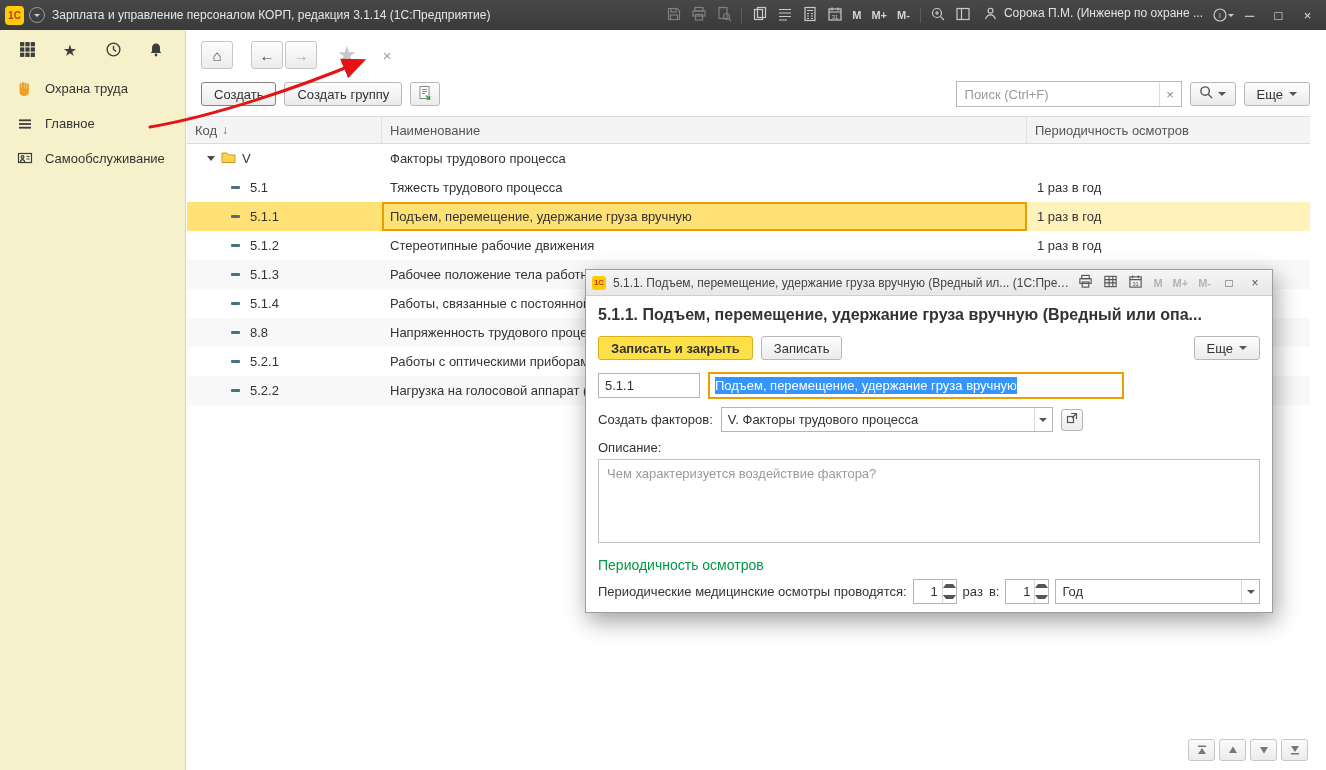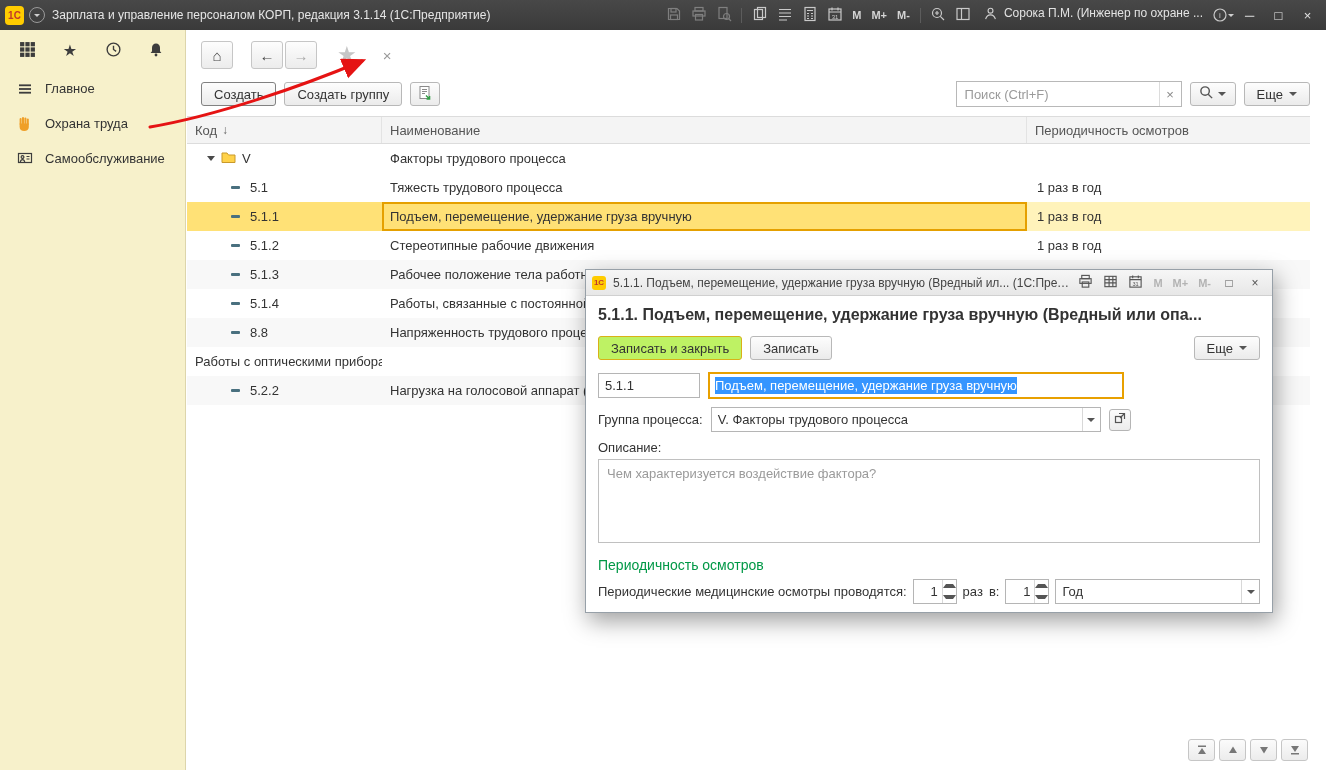--- a/index.html
+++ b/index.html
@@ -79,32 +79,32 @@
   .dialog{position:absolute;left:585px;top:269px;width:688px;background:#fff;border:1px solid #97a0a8;box-shadow:3px 8px 22px rgba(0,0,0,.38);z-index:100}
   .dlg-titlebar{height:26px;background:linear-gradient(#f6f6f6,#e7e7e7);border-bottom:1px solid #d0d0d0;display:flex;align-items:center;gap:4px;padding:0 6px;font-size:12px;color:#444}
   .logo-1c.small{width:14px;height:14px;font-size:8px;border-radius:3px}
   .dlg-title{flex:1;white-space:nowrap;overflow:hidden;text-overflow:ellipsis;margin-left:3px}
   .dlg-ic{width:21px;height:20px;display:flex;align-items:center;justify-content:center;color:#555}
   .dlg-ic svg{stroke:#555;fill:none;stroke-width:1.2}
   .dlg-mem{font-size:11px;font-weight:bold;color:#b3b3b3;padding:0 3px}
   .dlg-win{width:22px;height:20px;display:flex;align-items:center;justify-content:center;color:#555;font-size:12px;cursor:pointer}
   .dlg-header{font-size:16px;font-weight:bold;color:#333;padding:10px 12px 4px;white-space:nowrap;overflow:hidden}
   .dlg-cmdbar{display:flex;align-items:center;gap:8px;padding:8px 12px}
-  .btn-primary{background:#bef264;border-color:#d9b117;font-weight:normal}
+  .btn-primary{background:#fde047;border-color:#d9b117;font-weight:bold}
   .dlg-spacer{flex:1}
   .dlg-row{display:flex;align-items:center;padding:4px 12px;gap:8px}
   .inp{height:25px;border:1px solid #b5b5b5;background:#fff;font-size:13px;font-family:inherit;color:#333;padding:0 6px}
   .code-inp{width:102px}
   .name-inp{width:416px;height:27px;border:2px solid #e8a000;padding:0 5px;display:flex;align-items:center;overflow:hidden;white-space:nowrap;background:#fff}
   .name-inp .sel{background:#3595ff;color:#fff;padding:1px 0}
   .dlg-label{font-size:13px;color:#333;white-space:nowrap}
   .combo{height:25px;border:1px solid #b5b5b5;display:flex;align-items:stretch;background:#fff}
   .combo .val{flex:1;display:flex;align-items:center;padding:0 6px;overflow:hidden;white-space:nowrap}
   .combo .dd{width:18px;display:flex;align-items:center;justify-content:center;border-left:1px solid #d8d8d8;cursor:pointer}
-  .group-combo{width:390px}
+  .group-combo{width:332px}
   .unit-combo{flex:1}
   .open-btn{width:22px;height:22px;border:1px solid #b5b5b5;border-radius:3px;background:linear-gradient(#fcfcfc,#ececec);display:flex;align-items:center;justify-content:center;cursor:pointer}
   textarea.desc{width:664px;height:84px;border:1px solid #c0c0c0;resize:none;font-family:inherit;font-size:13px;padding:6px 8px;color:#333;outline:none}
   textarea.desc::placeholder{color:#9a9a9a}
   .green-hdr{color:#009846;font-size:14px;padding:10px 12px 2px}
   .spin{display:flex;height:25px;border:1px solid #b5b5b5;background:#fff}
   .spin input{width:28px;border:0;outline:0;text-align:right;padding-right:4px;font-size:13px;font-family:inherit;color:#333}
   .spin .arrows{width:14px;border-left:1px solid #d8d8d8;display:flex;flex-direction:column}
   .spin .arrows span{flex:1;display:flex;align-items:center;justify-content:center;cursor:pointer}
   .sarr-up{width:0;height:0;border-left:3.5px solid transparent;border-right:3.5px solid transparent;border-bottom:4.5px solid #555}
@@ -232,39 +232,39 @@
         </span>
       <span class="sb-iconbtn">
           <span><svg viewBox="0 0 16 16" width="16" height="16" fill="#3d3d3d">
               <path d="M8 1.6c-2.4 0-4 1.8-4 4.2v3.4L2.6 11h10.8L12 9.2V5.8c0-2.4-1.6-4.2-4-4.2z"></path>
               <circle cx="8" cy="13" r="1.4"></circle>
             </svg></span>
         </span>
     </div>
     <div class="sb-item">
       <span class="ico">
-          <svg viewBox="0 0 16 16" width="16" height="16" fill="#3d3d3d">
-            <rect x="2" y="3.4" width="12" height="1.8"></rect>
-            <rect x="2" y="7.1" width="12" height="1.8"></rect>
-            <rect x="2" y="10.8" width="12" height="1.8"></rect>
-          </svg>
-        </span>
-      <span>Главное</span>
-    </div>
-    <div class="sb-item">
-      <span class="ico">
           <svg viewBox="0 0 16 16" width="16" height="16" fill="#ef9f28">
             <rect x="2.6" y="2" width="2" height="7" rx="1"></rect>
             <rect x="5" y="1" width="2" height="8" rx="1"></rect>
             <rect x="7.4" y="1.6" width="2" height="7.4" rx="1"></rect>
             <rect x="9.8" y="2.6" width="2" height="6.4" rx="1"></rect>
             <path d="M2.6 7.5h9.2v3.5c0 2.6-1.9 4-4.6 4s-4.6-1.4-4.6-4z"></path>
           </svg>
         </span>
       <span>Охрана труда</span>
+    </div>
+    <div class="sb-item">
+      <span class="ico">
+          <svg viewBox="0 0 16 16" width="16" height="16" fill="#3d3d3d">
+            <rect x="2" y="3.4" width="12" height="1.8"></rect>
+            <rect x="2" y="7.1" width="12" height="1.8"></rect>
+            <rect x="2" y="10.8" width="12" height="1.8"></rect>
+          </svg>
+        </span>
+      <span>Главное</span>
     </div>
     <div class="sb-item">
       <span class="ico">
           <svg viewBox="0 0 16 16" width="16" height="16" fill="none" stroke="#3d3d3d" stroke-width="1.2">
             <rect x="1.5" y="2.5" width="13" height="9"></rect>
             <circle cx="5.5" cy="6" r="1.4"></circle>
             <path d="M3.2 11.5c.4-2 1.2-2.8 2.3-2.8s1.9.8 2.3 2.8M9.5 5.5h3M9.5 8h3"></path>
           </svg>
         </span>
       <span>Самообслуживание</span>
@@ -384,20 +384,24 @@
       <div class="tr item banded">
         <div class="td c1">
             <span class="dash"></span>
             <span>8.8</span>
           </div>
         <div class="td c2">Напряженность трудового проце</div>
         <div class="td c3"></div>
       </div>
 
       <div class="tr item">
+        <div class="td c1">
+            <span class="dash"></span>
+            <span>5.2.1</span>
+          </div>
         <div class="td c2">Работы с оптическими приборам</div>
         <div class="td c3"></div>
       </div>
 
       <div class="tr item banded">
         <div class="td c1">
             <span class="dash"></span>
             <span>5.2.2</span>
           </div>
         <div class="td c2">Нагрузка на голосовой аппарат (</div>
@@ -475,21 +479,21 @@
     </div>
 
     <div class="dlg-row">
       <input class="inp code-inp" value="5.1.1" style="">
       <span class="name-inp">
           <span class="sel">Подъем, перемещение, удержание груза вручную</span>
         </span>
     </div>
 
     <div class="dlg-row">
-      <span class="dlg-label">Группа процесса:</span>
+      <span class="dlg-label">Создать факторов:</span>
       <span class="combo group-combo">
         <span class="val">V. Факторы трудового процесса</span>
         <span class="dd">
             <span class="caret"></span>
           </span>
       </span>
       <span class="open-btn">
           <span><svg viewBox="0 0 12 12" width="12" height="12" fill="none" stroke="#555" stroke-width="1.2">
               <rect x="1.5" y="4.5" width="6" height="6"></rect>
               <path d="M5 1.5h5.5V7M10.5 1.5L6 6"></path>

